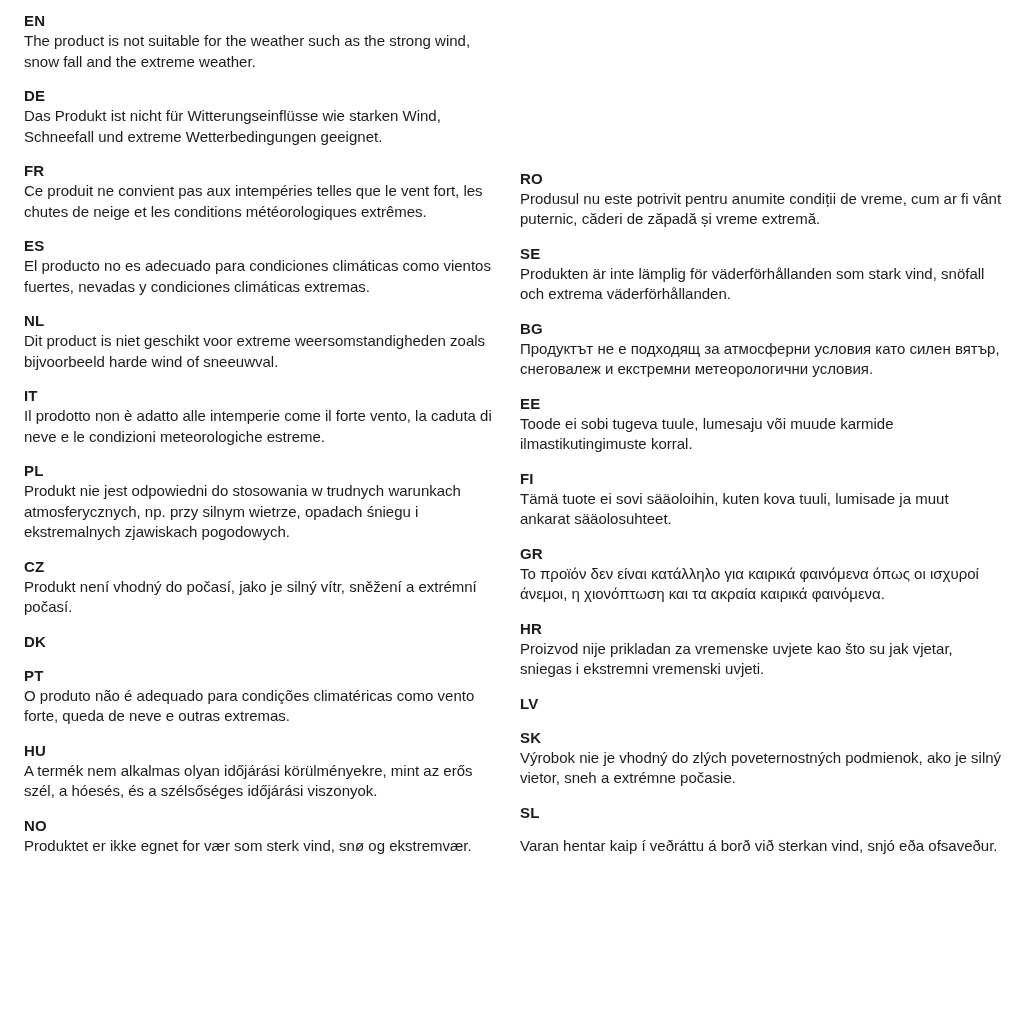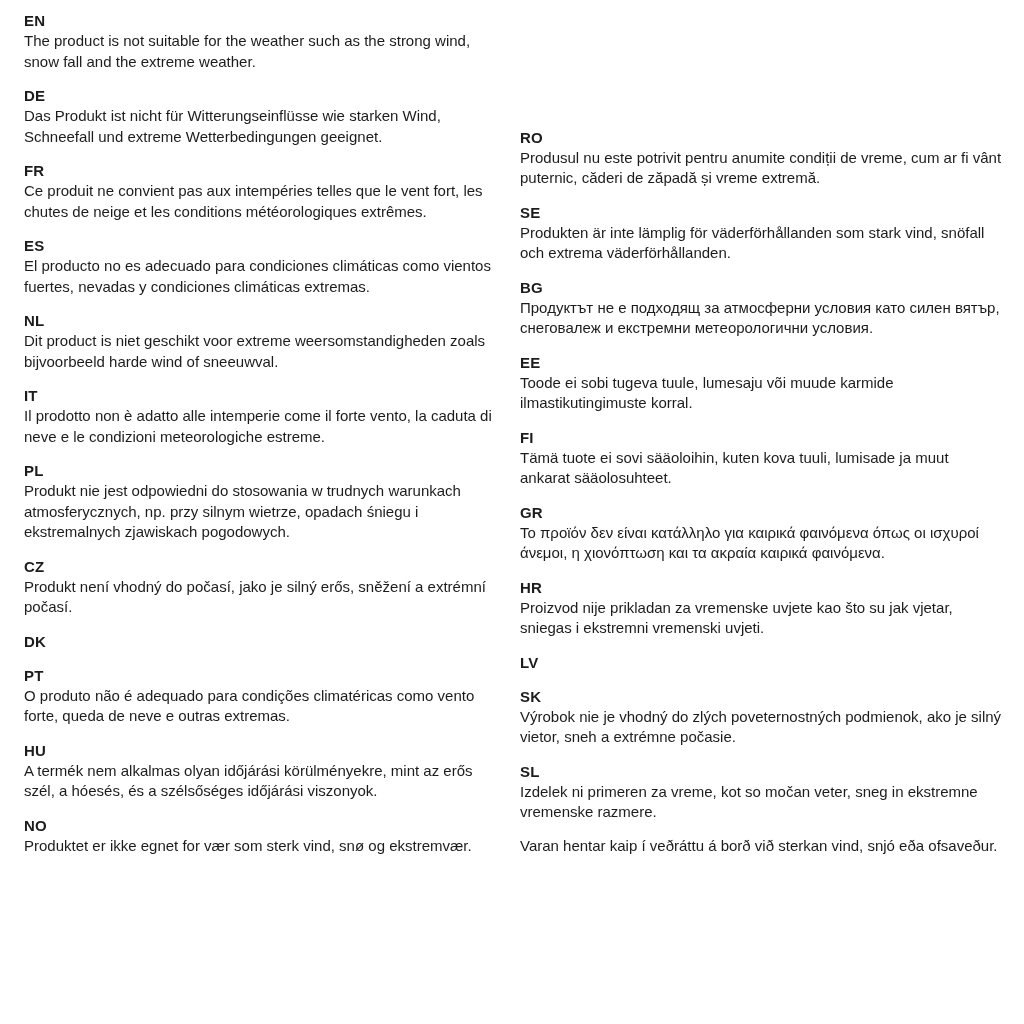--- a/index.html
+++ b/index.html
@@ -69,21 +69,21 @@
     <div class="entry">
       <div class="code">IT</div>
       <div class="text">Il prodotto non è adatto alle intemperie come il forte vento, la caduta di neve e le condizioni meteorologiche estreme.</div>
     </div>
     <div class="entry">
       <div class="code">PL</div>
       <div class="text">Produkt nie jest odpowiedni do stosowania w trudnych warunkach atmosferycznych, np. przy silnym wietrze, opadach śniegu i ekstremalnych zjawiskach pogodowych.</div>
     </div>
     <div class="entry">
       <div class="code">CZ</div>
-      <div class="text">Produkt není vhodný do počasí, jako je silný erős, sněžení a extrémní počasí.</div>
+      <div class="text">Produkt není vhodný do počasí, jako je silný vítr, sněžení a extrémní počasí.</div>
     </div>
     <div class="entry">
       <div class="code">DK</div>
     </div>
     <div class="entry">
       <div class="code">PT</div>
       <div class="text">O produto não é adequado para condições climatéricas como vento forte, queda de neve e outras extremas.</div>
     </div>
     <div class="entry">
       <div class="code">HU</div>
@@ -126,20 +126,19 @@
     </div>
     <div class="entry">
       <div class="code">LV</div>
     </div>
     <div class="entry">
       <div class="code">SK</div>
       <div class="text">Výrobok nie je vhodný do zlých poveternostných podmienok, ako je silný vietor, sneh a extrémne počasie.</div>
     </div>
     <div class="entry">
       <div class="code">SL</div>
-      <div class="text">Izdelek ni primeren za vreme, kot so močan veter, sneg in ekstremne vremenske razmere.</div>
     </div>
     <div class="entry">
       <div class="text">Varan hentar kaip í veðráttu á borð við sterkan vind, snjó eða ofsaveður.</div>
     </div>
   </div>
 
 </div>
 
 </body></html>

